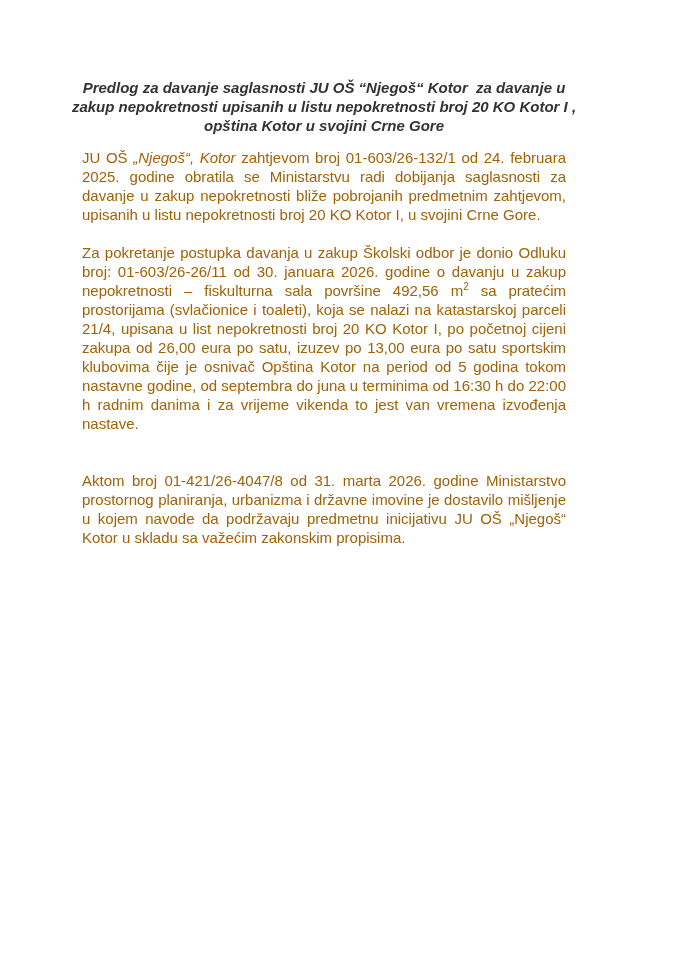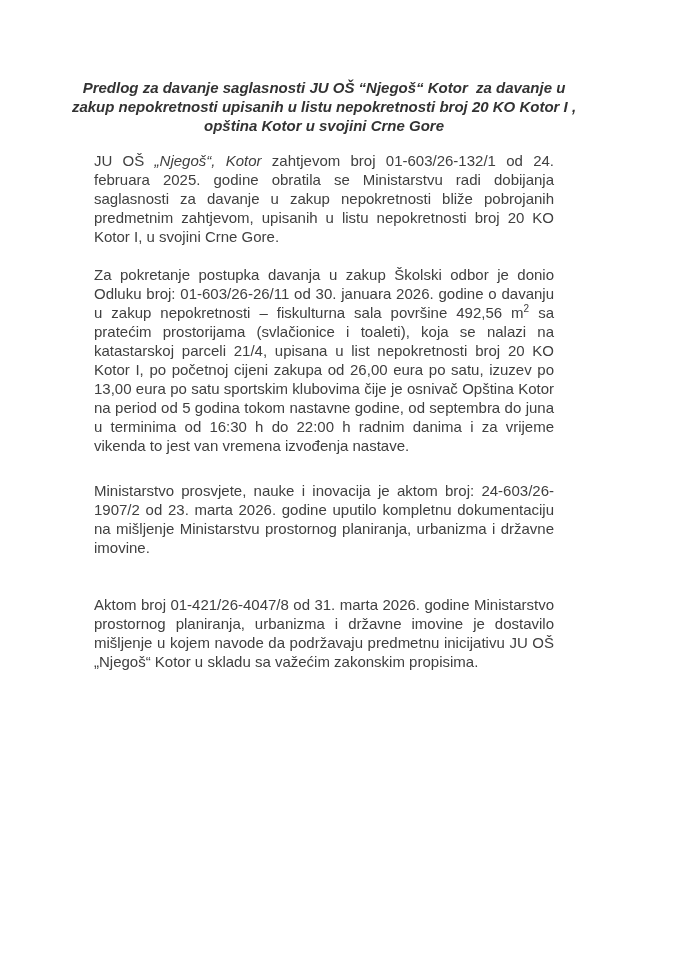--- a/index.html
+++ b/index.html
@@ -24,40 +24,39 @@
     font-weight: bold;
     font-style: italic;
     text-align: center;
     color: #333333;
     white-space: pre-wrap;
   }
   .doc-body {
     margin: 13px 78px 0 78px;
   }
   .para {
-    margin: 16px;
+    margin: 4px;
     font-size: 15px;
     line-height: 19px;
     text-align: justify;
-    color: #404040;
+    color: #a16207;
   }
   .para + .para { margin-top: 19px; }
   .para.gap-medium { margin-top: 26px; }
   .para.gap-large { margin-top: 38px; }
   .para sup {
     font-size: 10px;
     line-height: 0;
     vertical-align: super;
   }
   .run-italic { font-style: italic; }
 </style>
 </head>
 <body>
 
 <div class="page">
   <h1 class="doc-title">Predlog za davanje saglasnosti JU OŠ “Njegoš“ Kotor  za davanje u zakup nepokretnosti upisanih u listu nepokretnosti broj 20 KO Kotor I ,   opština Kotor u svojini Crne Gore</h1>
   <div class="doc-body">
       <p class="para"><span>JU OŠ </span><span class="run-italic">„Njegoš“, Kotor</span><span> zahtjevom  broj 01-603/26-132/1 od 24. februara 2025. godine  obratila se Ministarstvu radi dobijanja saglasnosti za davanje u zakup nepokretnosti bliže pobrojanih predmetnim zahtjevom, upisanih u listu nepokretnosti broj 20 KO Kotor I, u svojini Crne Gore.</span></p>
       <p class="para"><span>Za pokretanje postupka davanja u zakup Školski odbor je donio Odluku broj: 01-603/26-26/11 od 30. januara 2026. godine o davanju u zakup nepokretnosti – fiskulturna sala površine 492,56 m</span><sup>2</sup><span> sa pratećim prostorijama (svlačionice i toaleti), koja se nalazi na katastarskoj parceli 21/4, upisana u list nepokretnosti broj 20 KO Kotor I, po početnoj cijeni zakupa od 26,00 eura po satu, izuzev po 13,00 eura po satu sportskim klubovima  čije je osnivač Opština Kotor na period od 5 godina tokom nastavne godine, od septembra do juna u terminima od 16:30 h do 22:00 h radnim danima i za vrijeme vikenda to jest van vremena izvođenja nastave.</span></p>
-      <p class="para gap-medium"><span>Ministarstvo prosvjete, nauke i inovacija je aktom  broj: 24-603/26-1907/2 od 23. marta 2026. godine uputilo kompletnu dokumentaciju na mišljenje Ministarstvu prostornog planiranja, urbanizma i državne imovine.</span></p>
       <p class="para gap-large"><span>Aktom broj 01-421/26-4047/8 od 31. marta 2026. godine Ministarstvo prostornog planiranja, urbanizma i državne imovine je dostavilo mišljenje u kojem navode da podržavaju predmetnu inicijativu JU OŠ „Njegoš“ Kotor  u skladu sa važećim zakonskim propisima.</span></p>
     </div>
 </div>
 
 </body></html>

